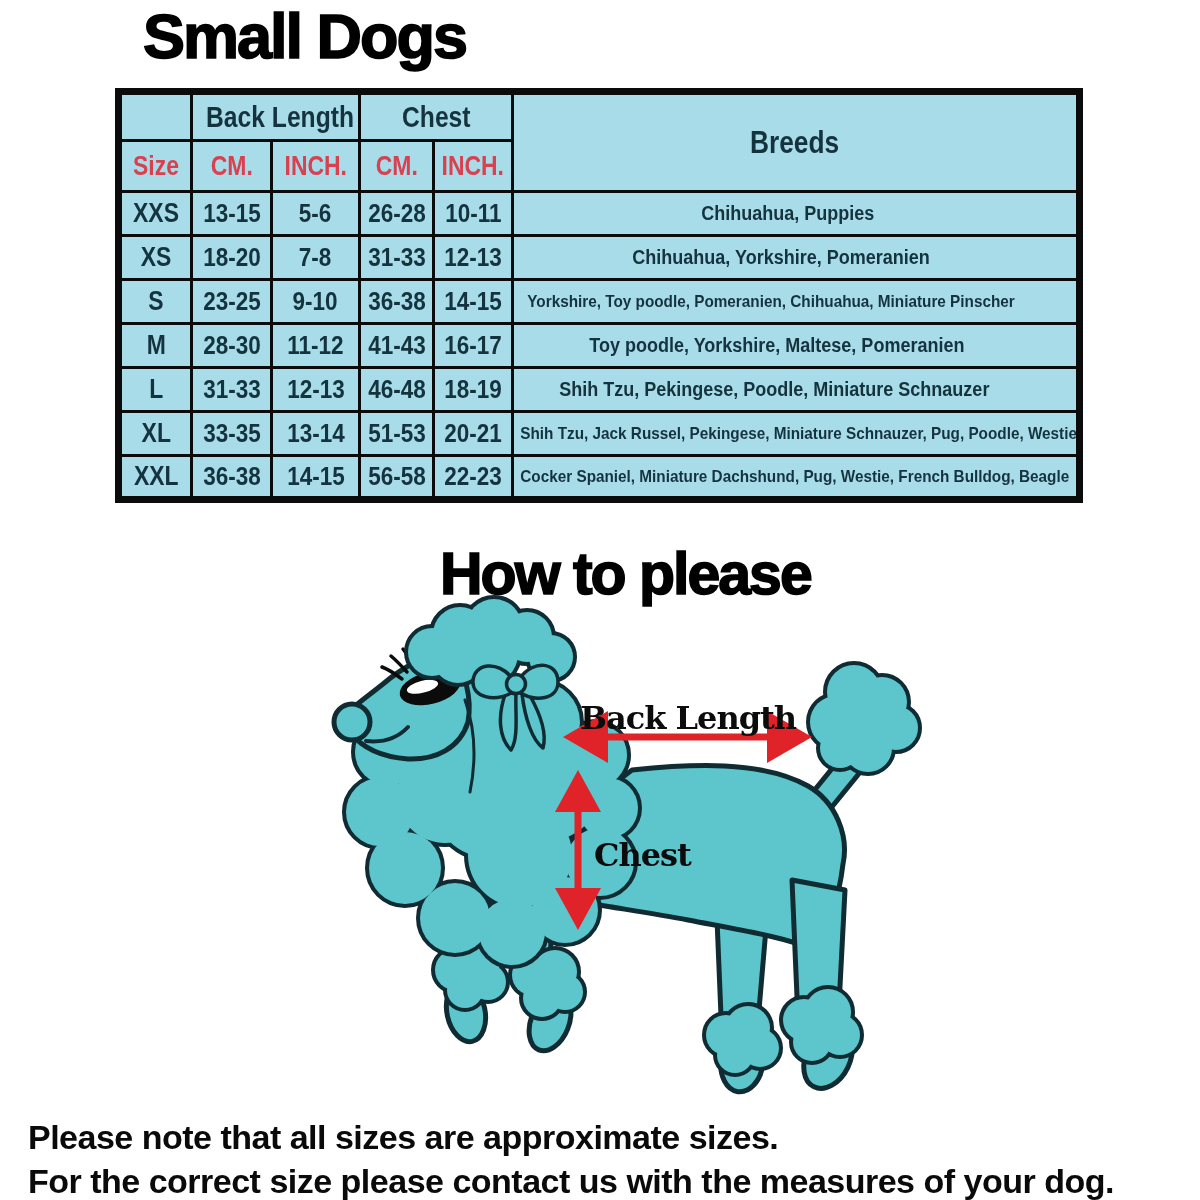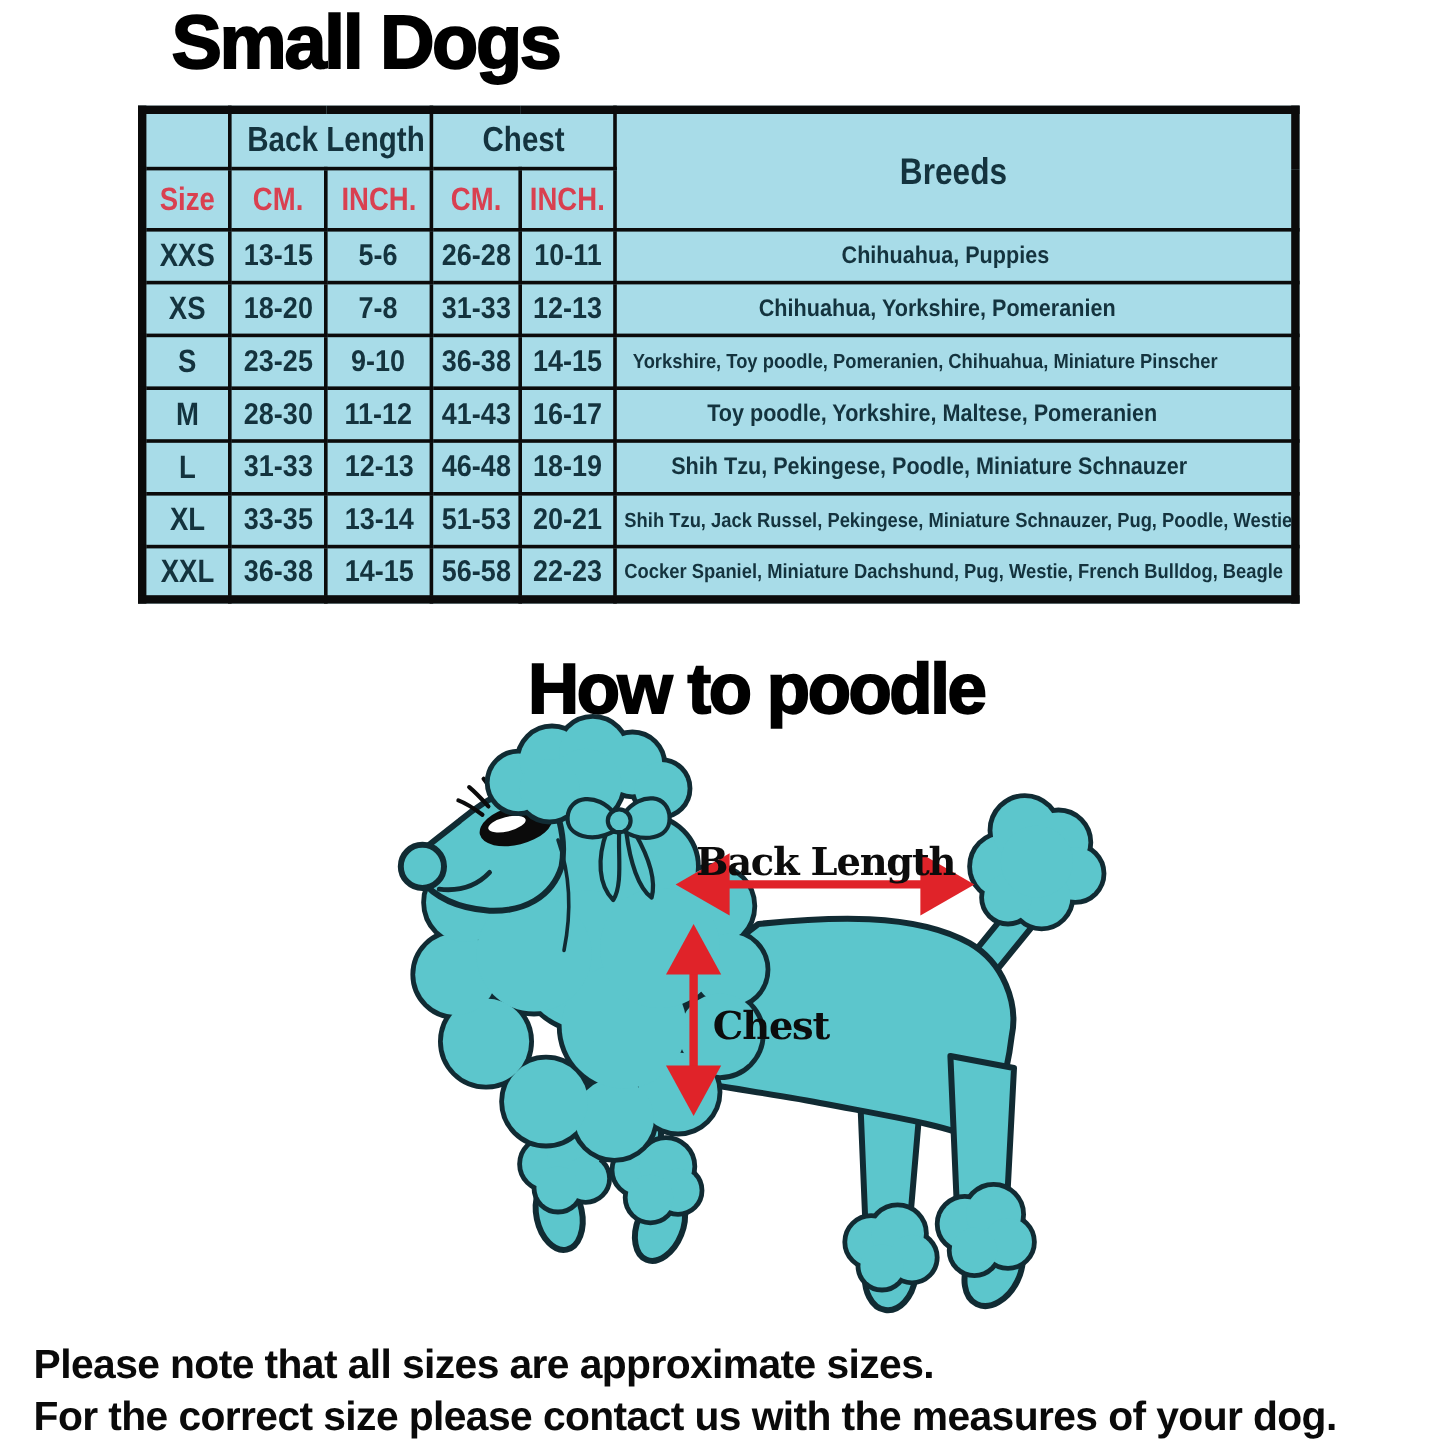--- a/index.html
+++ b/index.html
@@ -147,21 +147,21 @@
     <td><span class="cx sizev navy">XXL</span></td>
     <td><span class="cx9 numv navy">36-38</span></td>
     <td><span class="cx9 numv navy">14-15</span></td>
     <td><span class="cx9 numv navy">56-58</span></td>
     <td><span class="cx9 numv navy">22-23</span></td>
     <td class="breeds-cell"><span class="breedv long navy">Cocker Spaniel, Miniature Dachshund, Pug, Westie, French Bulldog, Beagle</span></td>
   </tr>
 </tbody>
   </table>
 
-<div id="measure-title" class="big-title">How to poodle</div>
+<div id="measure-title" class="big-title">How to please</div>
 
 <svg id="dog-svg" viewBox="300 595 820 515" xmlns="http://www.w3.org/2000/svg">
 
   <path class="bd" d="M 800 808 L 852 744 L 870 760 L 818 824 Z"></path>
 
   <g class="st">
     <circle cx="836" cy="722" r="26"></circle>
       <circle cx="854" cy="692" r="27"></circle>
       <circle cx="882" cy="702" r="25"></circle>
     <circle cx="896" cy="728" r="22"></circle>

